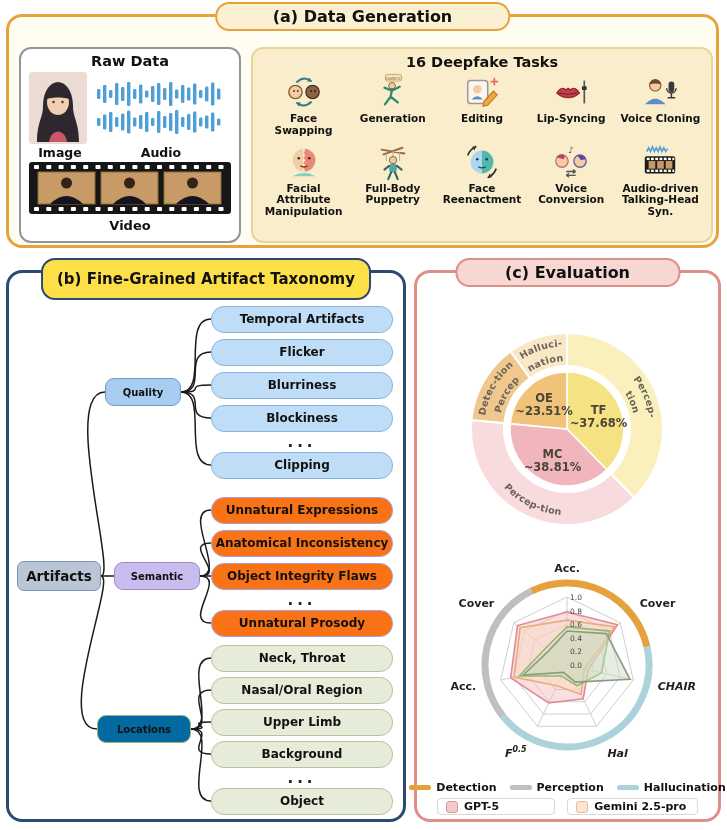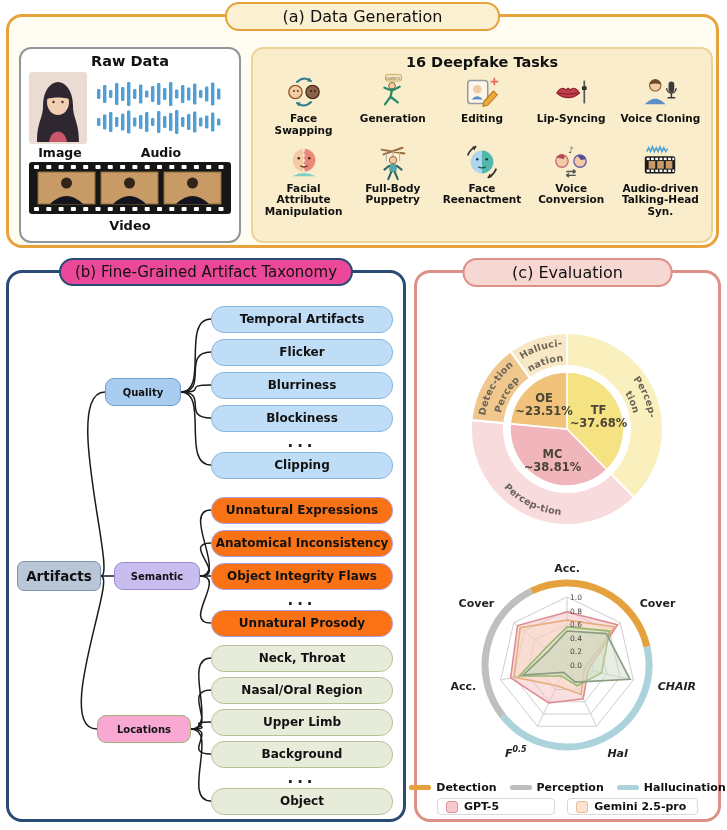--- a/index.html
+++ b/index.html
@@ -5,24 +5,24 @@
   * { box-sizing: border-box; margin: 0; padding: 0; }
   body { font-family: "DejaVu Sans", sans-serif; background: #fff; color: #111; }
   .canvas { position: relative; width: 727px; height: 830px; background: #fff; overflow: hidden; }
 
   .panel { position: absolute; border-radius: 16px; background: #fff; }
   .panel-a { left: 6px; top: 14px; width: 713px; height: 234px; border: 3px solid #E8A23C; background: #FFFCF2; }
   .panel-b { left: 6px; top: 270px; width: 400px; height: 552px; border: 3px solid #2A4A73; }
   .panel-c { left: 414px; top: 270px; width: 307px; height: 552px; border: 3px solid #DE8F88; }
 
   .pill { position: absolute; top: -15px; left: 50%; transform: translateX(-50%);
-          border-radius: 14px; padding: 3px 28px; font-weight: normal; font-size: 16px;
+          border-radius: 14px; padding: 3px 28px; font-weight: bold; font-size: 16px;
           white-space: nowrap; z-index: 5; }
   .pill-a { background: #FCF0D2; border: 2.5px solid #E8A23C; padding: 3px 56px; }
-  .pill-b { background: #ec4899; border: 2.5px solid #2A4A73; font-size: 15px; padding: 3px 14px; }
+  .pill-b { background: #fde047; border: 2.5px solid #2A4A73; font-size: 15px; padding: 10px 14px; }
   .pill-c { background: #F6D7D2; border: 2.5px solid #DE8F88; padding: 3px 48px; }
 
   
   .raw-box { position: absolute; left: 10px; top: 30px; width: 222px; height: 196px;
              background: #fff; border: 2px solid #8F969C; border-radius: 12px; padding: 4px 8px; }
   .box-title { text-align: center; font-weight: bold; font-size: 14.5px; }
   .raw-media { display: flex; gap: 8px; align-items: center; margin-top: 3px; }
   .thumb svg, .wave svg { display: block; }
   .raw-labels { display: flex; font-weight: bold; font-size: 12.5px; margin-top: 1px; }
   .raw-labels span:first-child { width: 62px; text-align: center; }
@@ -40,21 +40,21 @@
   
   .tree { position: absolute; left: 0; top: 0; width: 100%; height: 100%; }
   .tree svg { position: absolute; left: 0; top: 0; }
   .link { fill: none; stroke: #1b1b1b; stroke-width: 1.5; }
   .node, .leaf, .dots { position: absolute; display: flex; align-items: center; justify-content: center;
                         font-weight: bold; }
   .root-node { background: #B9C6D8; border: 1.5px solid #7E93AF; border-radius: 7px; font-size: 13.5px; }
   .cat-node { border-radius: 9px; font-size: 10px; }
   .cat-node.quality { background: #A9CDF0; border: 1.5px solid #6D9CC8; }
   .cat-node.semantic { background: #C8BDEE; border: 1.5px solid #9A8AD2; }
-  .cat-node.locations { background: #f9a8d4; border: 1.5px solid #A2B37C; }
+  .cat-node.locations { background: #0369a1; border: 1.5px solid #A2B37C; }
   .leaf { height: 27px; border-radius: 13px; font-size: 12px; }
   .leaf.quality { background: #BFDDF7; border: 1.5px solid #87B5DD; }
   .leaf.semantic { background: #f97316; border: 1.5px solid #AB9FE0; }
   .leaf.locations { background: #E7ECDA; border: 1.5px solid #B7C399; }
   .dots { font-size: 15px; letter-spacing: 4px; color: #222; }
 
   
   .donut { position: absolute; left: 0; top: 24px; width: 301px; height: 262px; }
   .radar { position: absolute; left: 0; top: 286px; width: 301px; height: 216px; }
   .pie-lab { font-size: 11.5px; font-weight: bold; fill: #4a4436; }

